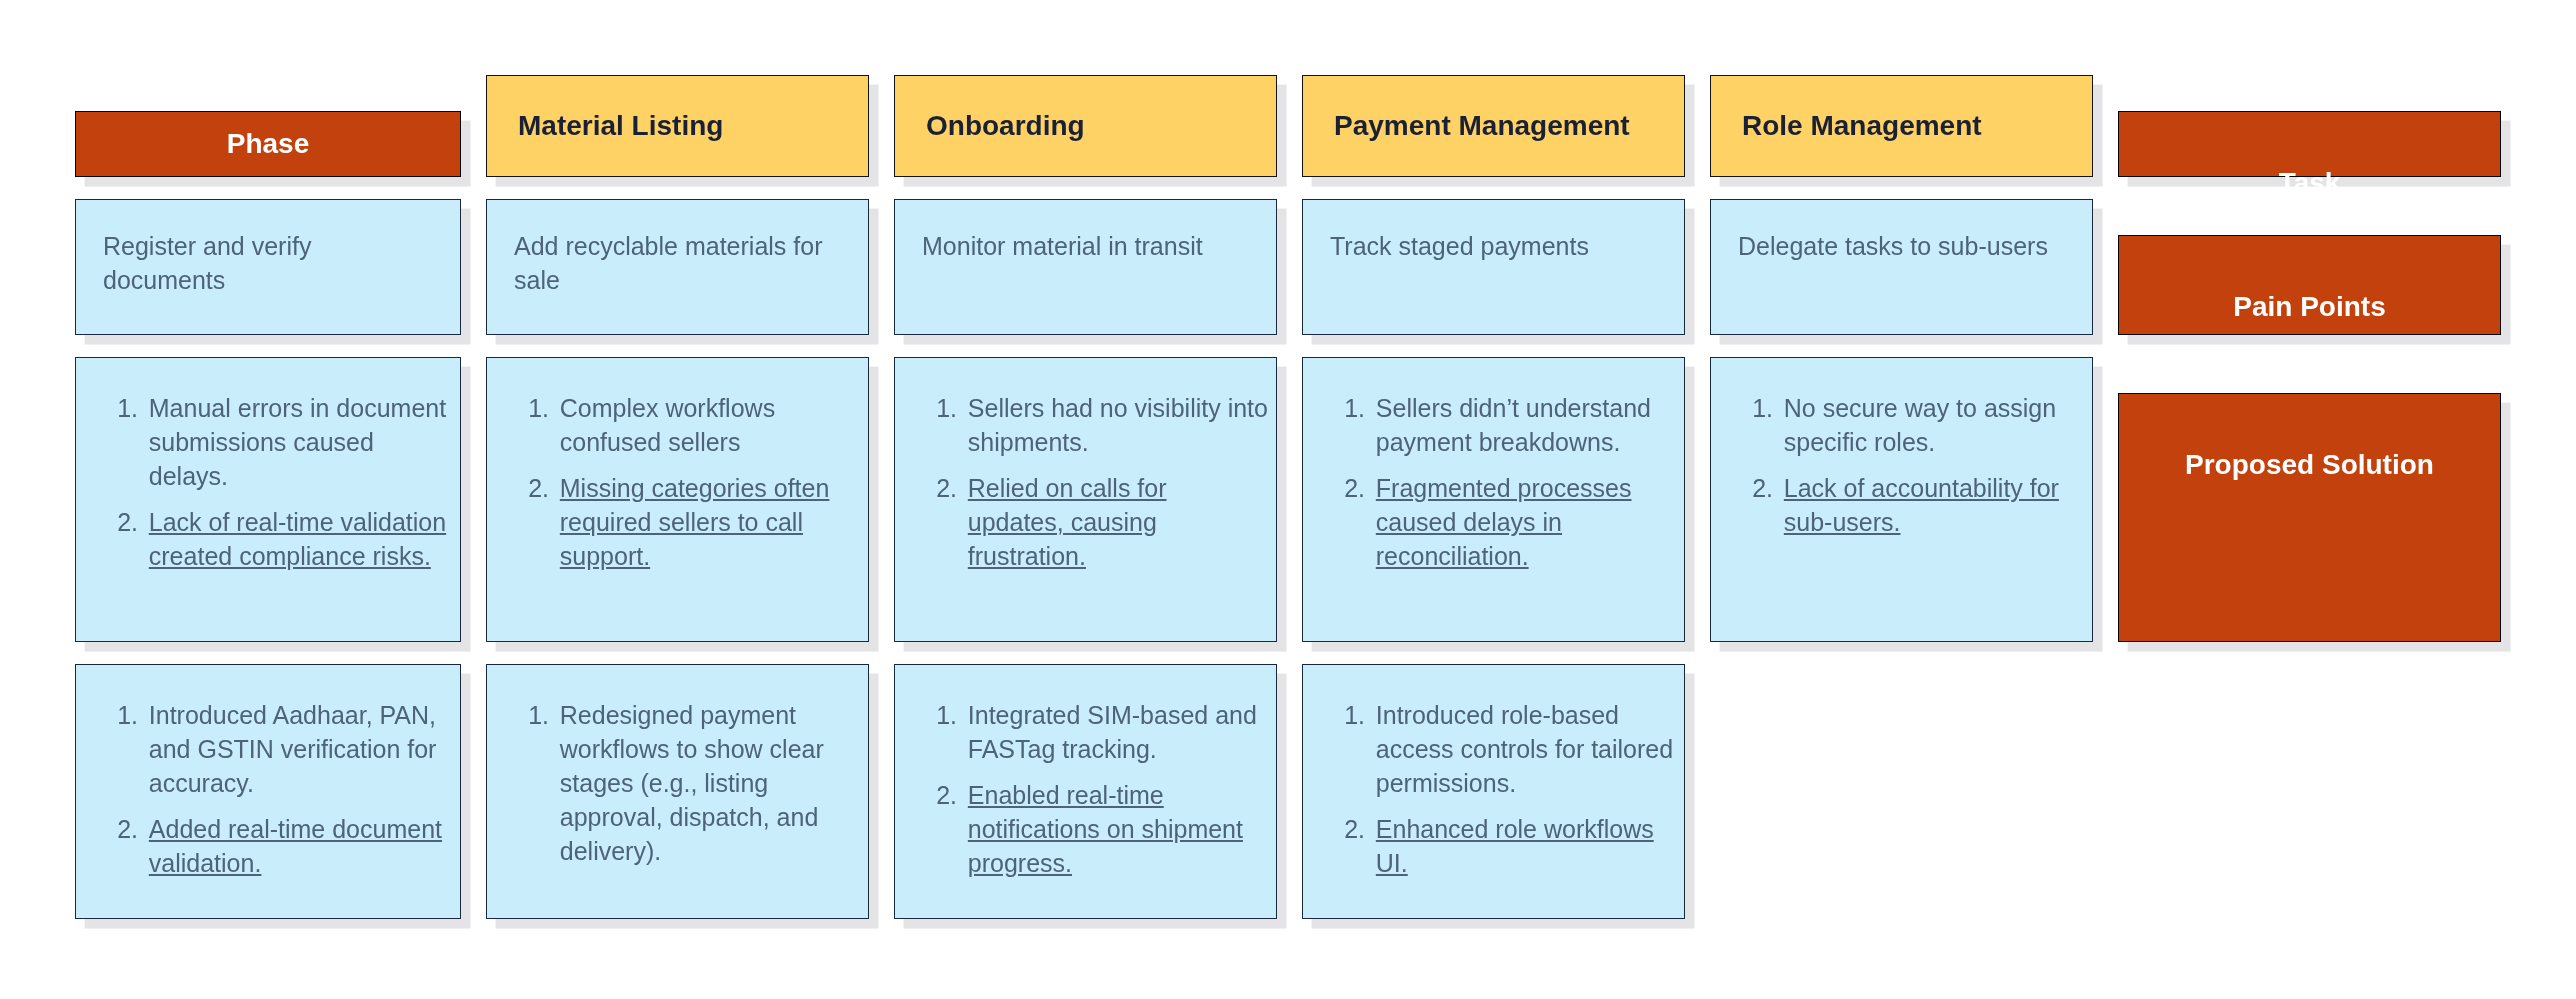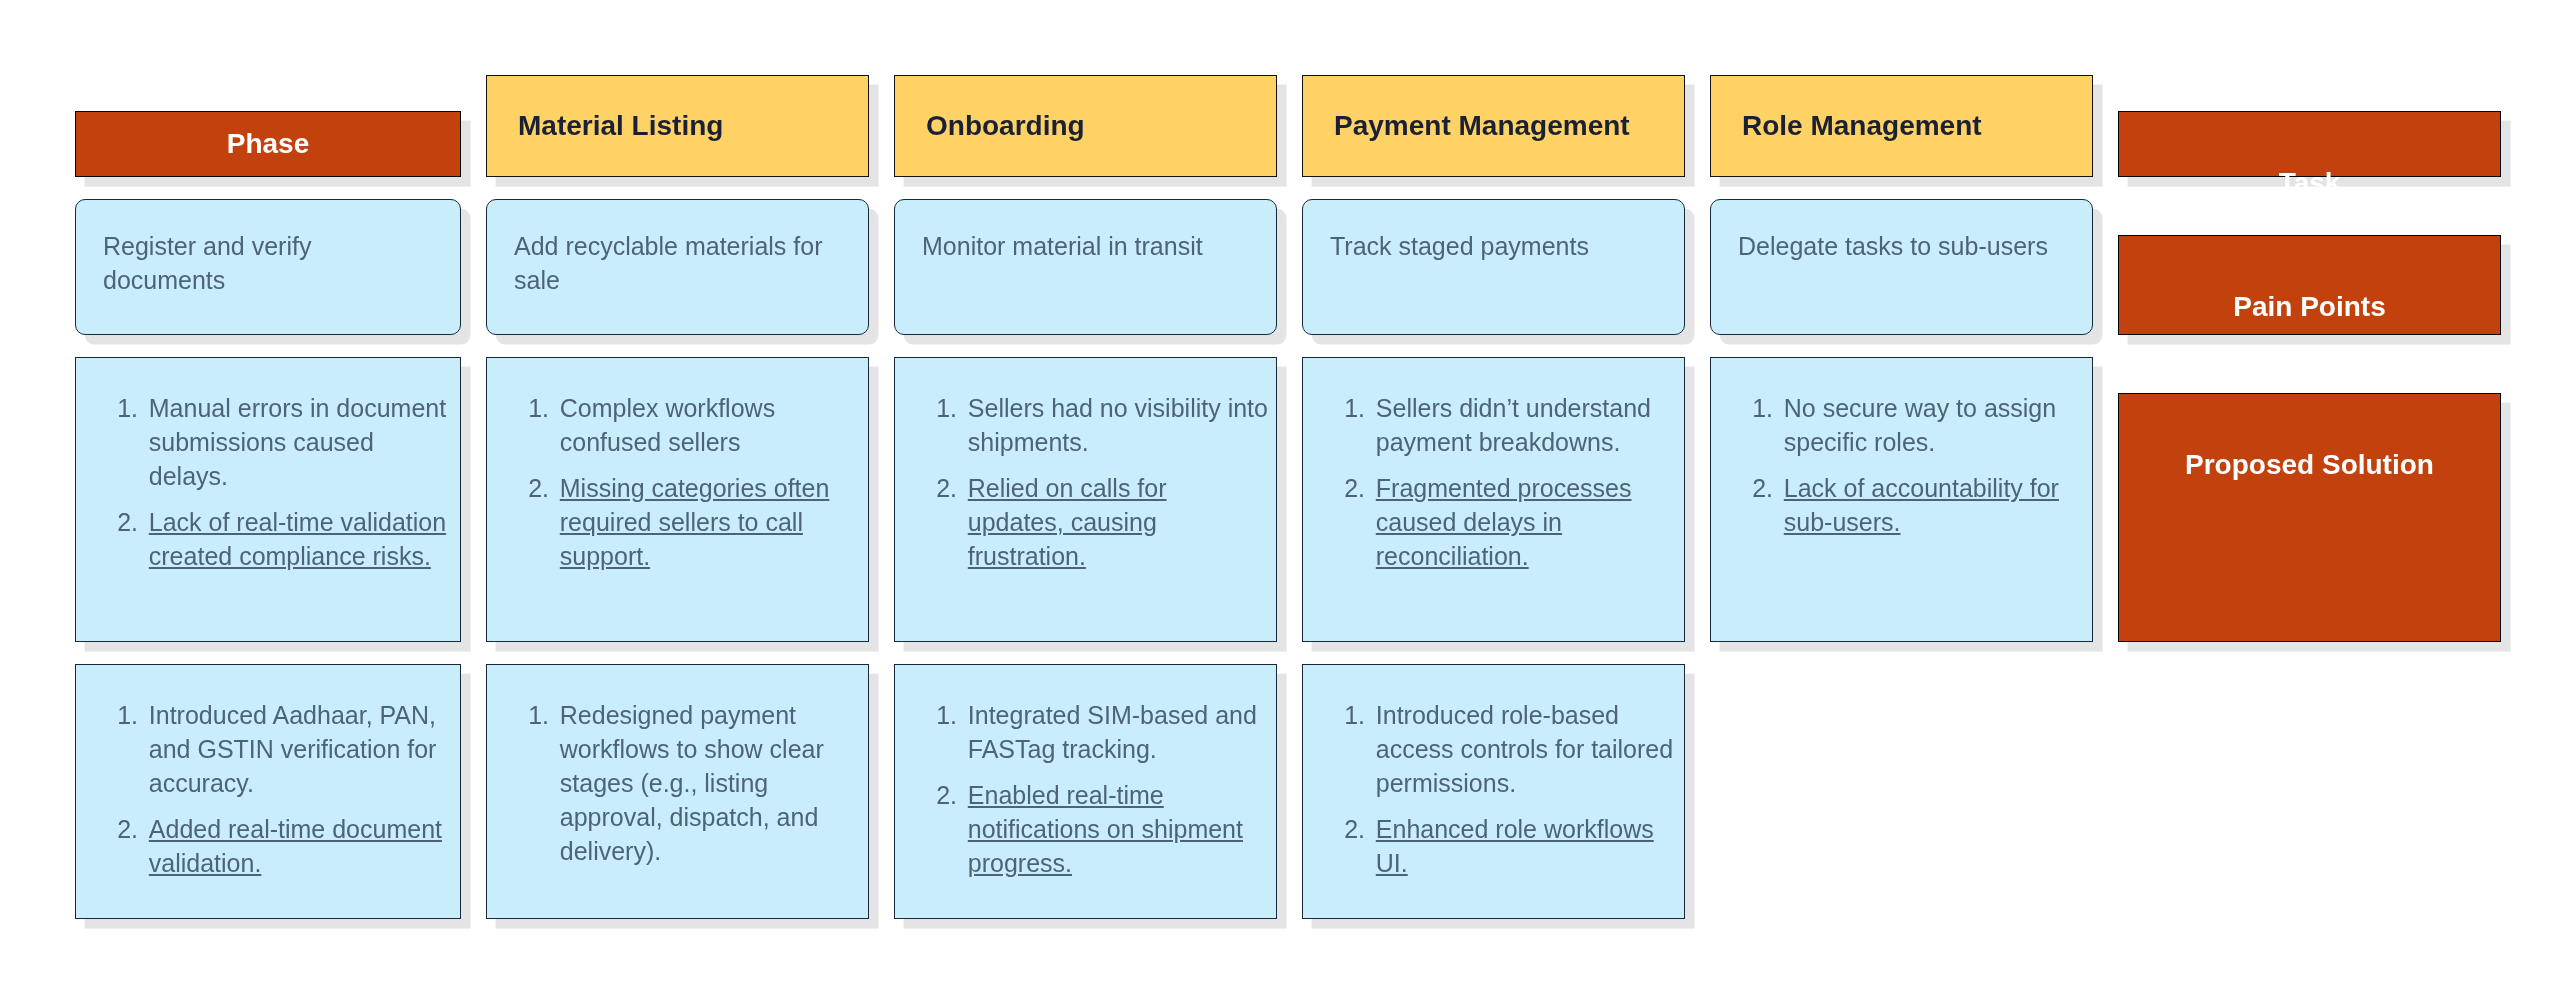--- a/index.html
+++ b/index.html
@@ -52,21 +52,21 @@
     padding: 0 31px;
   }
   
   .blue {
     background: #c9edfb;
     border: 1.9px solid #17293e;
     color: #4d6378;
     font-size: 25px;
     line-height: 34px;
   }
-  .blue.task { padding: 29px 27px 0 27px; border-radius: 10px; }
+  .blue.task { padding: 29px 27px 0 27px; }
   .blue ol {
     margin: 0;
     padding: 33px 8px 0 69px;
   }
   .blue ol li { padding-left: 3.8px; }
   .blue ol li + li { margin-top: 12px; text-decoration: underline; }
 </style>
 </head>
 <body>
 

